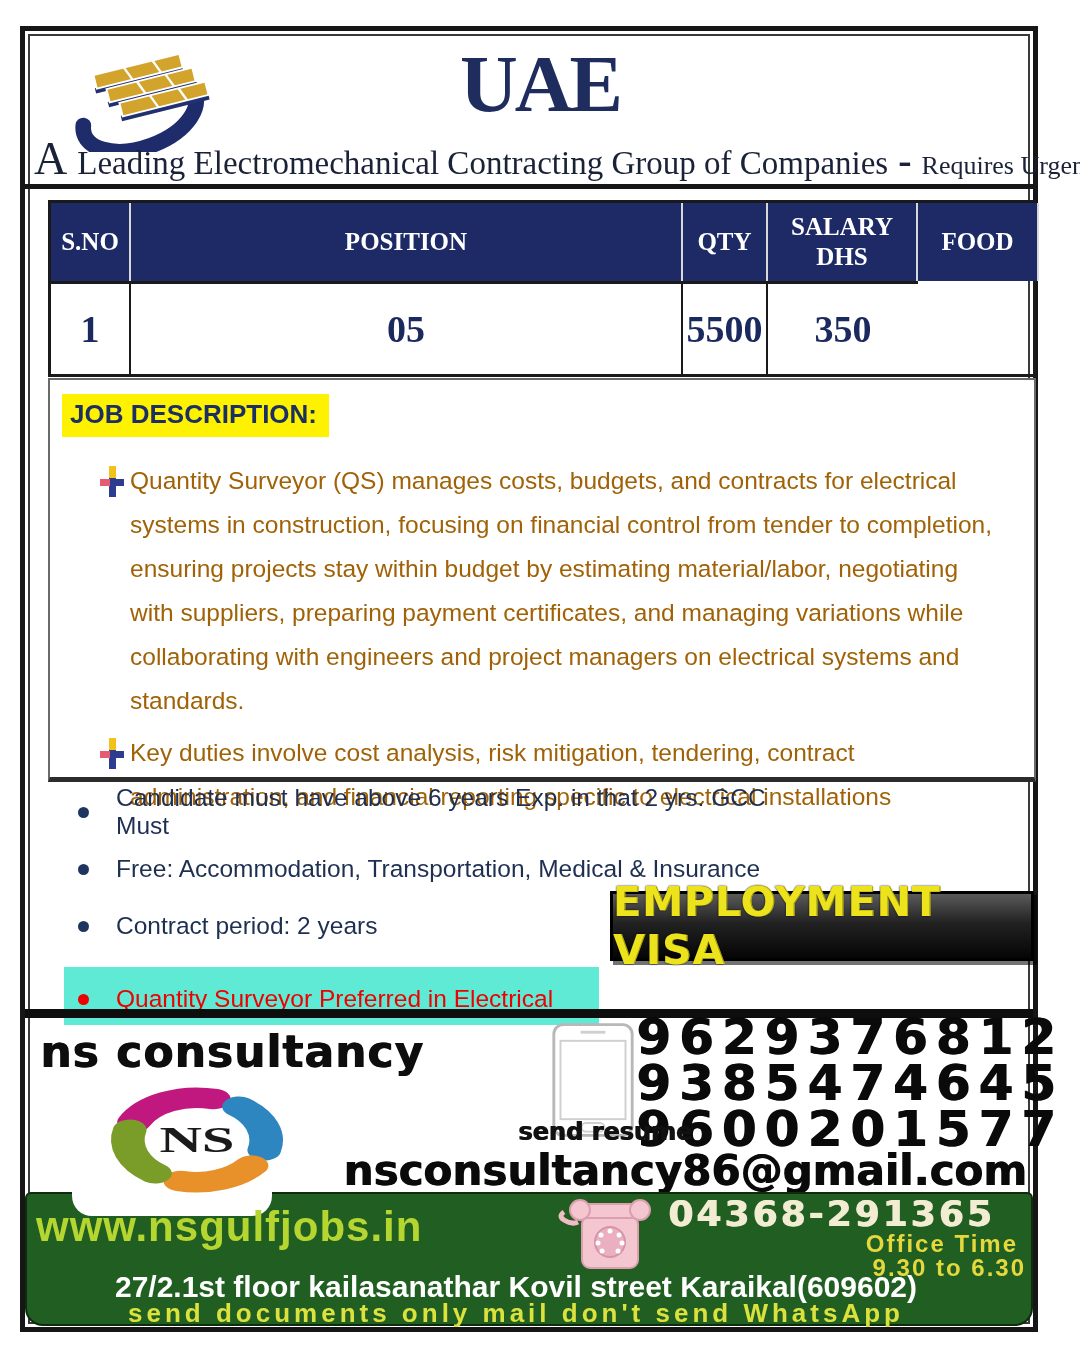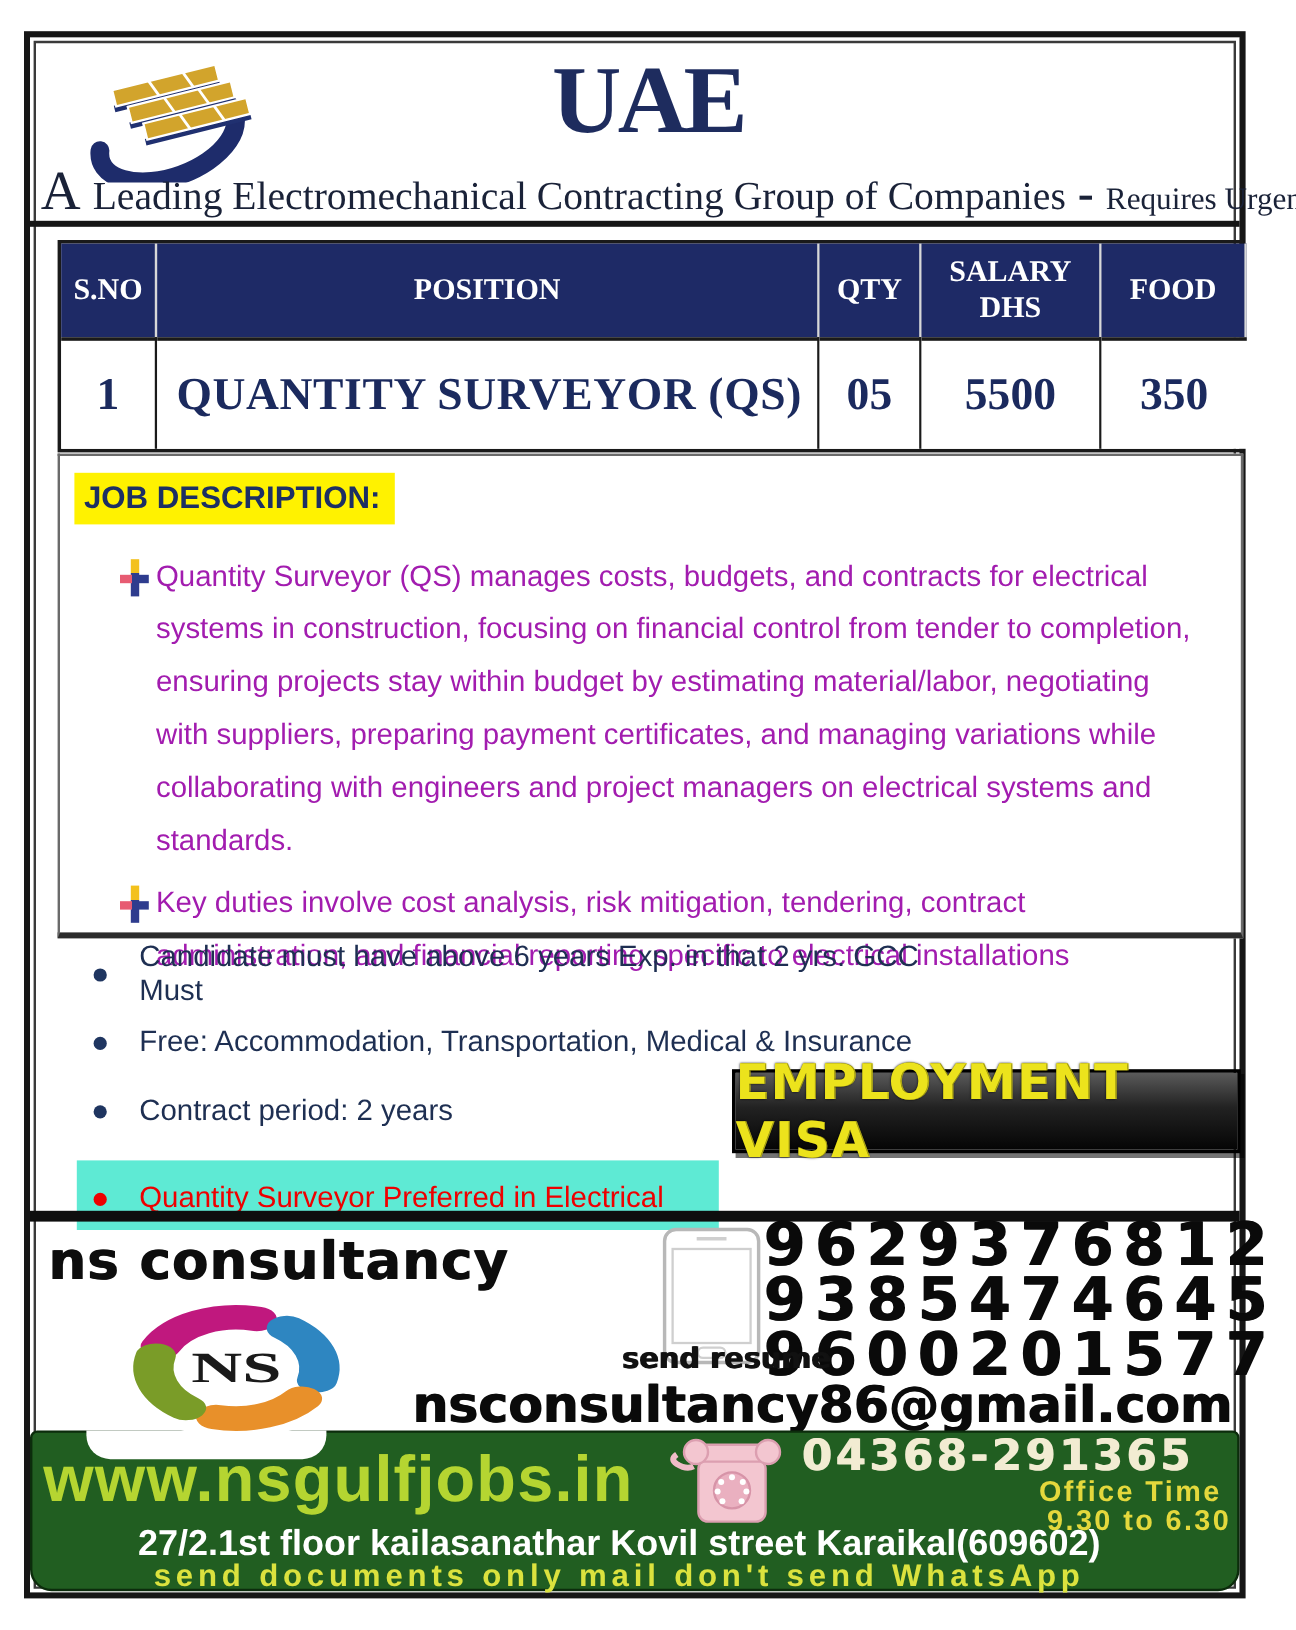--- a/index.html
+++ b/index.html
@@ -62,21 +62,21 @@
     left:48px; top:378px; width:988px; height:404px; background:#ffffff;
     border:2px solid #6a6a6a; border-bottom:5px solid #2c2c2c;
     padding:14px 34px 0 10px;
   }
   .jd-heading {
     display:inline-block; background:#fff200; color:#1c2f63;
     font-weight:bold; font-size:26px; padding:5px 12px 7px 8px; margin-left:2px;
   }
   .jd-list { list-style:none; margin-top:22px; padding-left:40px; }
   .jd-list li { display:flex; margin-bottom:8px; }
-  .jd-text { color:#a21caf; font-size:24.5px; line-height:44px; }
+  .jd-text { color:#a16207; font-size:24.5px; line-height:44px; }
   .dagger { position:relative; flex:0 0 24px; width:24px; height:32px; margin:7px 6px 0 0; }
   .dagger .v {
     position:absolute; left:9px; top:0; width:7px; height:31px;
     background:linear-gradient(180deg,#f3c11c 0 38%, #2e3c8e 38% 100%);
   }
   .dagger .h {
     position:absolute; left:0; top:13px; width:24px; height:7px;
     background:linear-gradient(90deg,#e75b72 0 42%, #2e3c8e 42% 100%);
   }
 
@@ -111,21 +111,21 @@
   .resume-label { left:430px; top:1120px; width:350px; text-align:center; font-size:24px; color:#111; line-height:1; }
   .email { left:320px; top:1150px; width:730px; text-align:center; font-size:42px; color:#0a0a0a; line-height:1; }
 
   
   .green-footer {
     left:25px; top:1192px; width:1008px; height:134px;
     background:#215e21; border:2px solid #0c2c0c;
     border-radius:6px 6px 18px 18px;
   }
   .notch { left:72px; top:1192px; width:200px; height:24px; background:#ffffff; border-radius:0 0 20px 20px; }
-  .website { left:36px; top:1206px; font-size:54px; font-weight:bold; color:#b5d531; letter-spacing:1px; line-height:1; }
+  .website { left:36px; top:1206px; font-size:42px; font-weight:bold; color:#b5d531; letter-spacing:1px; line-height:1; }
   .landline { left:668px; top:1196px; font-size:36px; color:#f2ecd2; letter-spacing:3px; line-height:1; }
   .office-label { left:752px; top:1232px; width:266px; text-align:right; font-size:24px; font-weight:bold; color:#e4d83c; letter-spacing:2px; line-height:1; }
   .office-value { left:760px; top:1256px; width:266px; text-align:right; font-size:24px; font-weight:bold; color:#e4d83c; letter-spacing:2px; line-height:1; }
   .address { left:36px; top:1272px; width:960px; text-align:center; font-size:30px; font-weight:bold; color:#ffffff; line-height:1; }
   .warning { left:36px; top:1300px; width:960px; text-align:center; font-size:26px; font-weight:bold; color:#dbe23e; letter-spacing:4px; line-height:1; }
 </style>
 </head>
 <body>
 
 <div class="abs frame"></div>
@@ -154,21 +154,20 @@
 
 <div class="abs header-divider"></div>
 
 <div class="abs jobs-table">
   <div class="th">S.NO</div>
   <div class="th">POSITION</div>
   <div class="th">QTY</div>
   <div class="th">SALARY DHS</div>
   <div class="th">FOOD</div>
   <div class="td">1</div>
-  <div class="td pos">QUANTITY SURVEYOR (QS)</div>
   <div class="td">05</div>
   <div class="td">5500</div>
   <div class="td">350</div>
 </div>
 
 <div class="abs desc-box">
   <span class="jd-heading">JOB DESCRIPTION:</span>
   <ul class="jd-list">
     <li>
       <span class="dagger">

